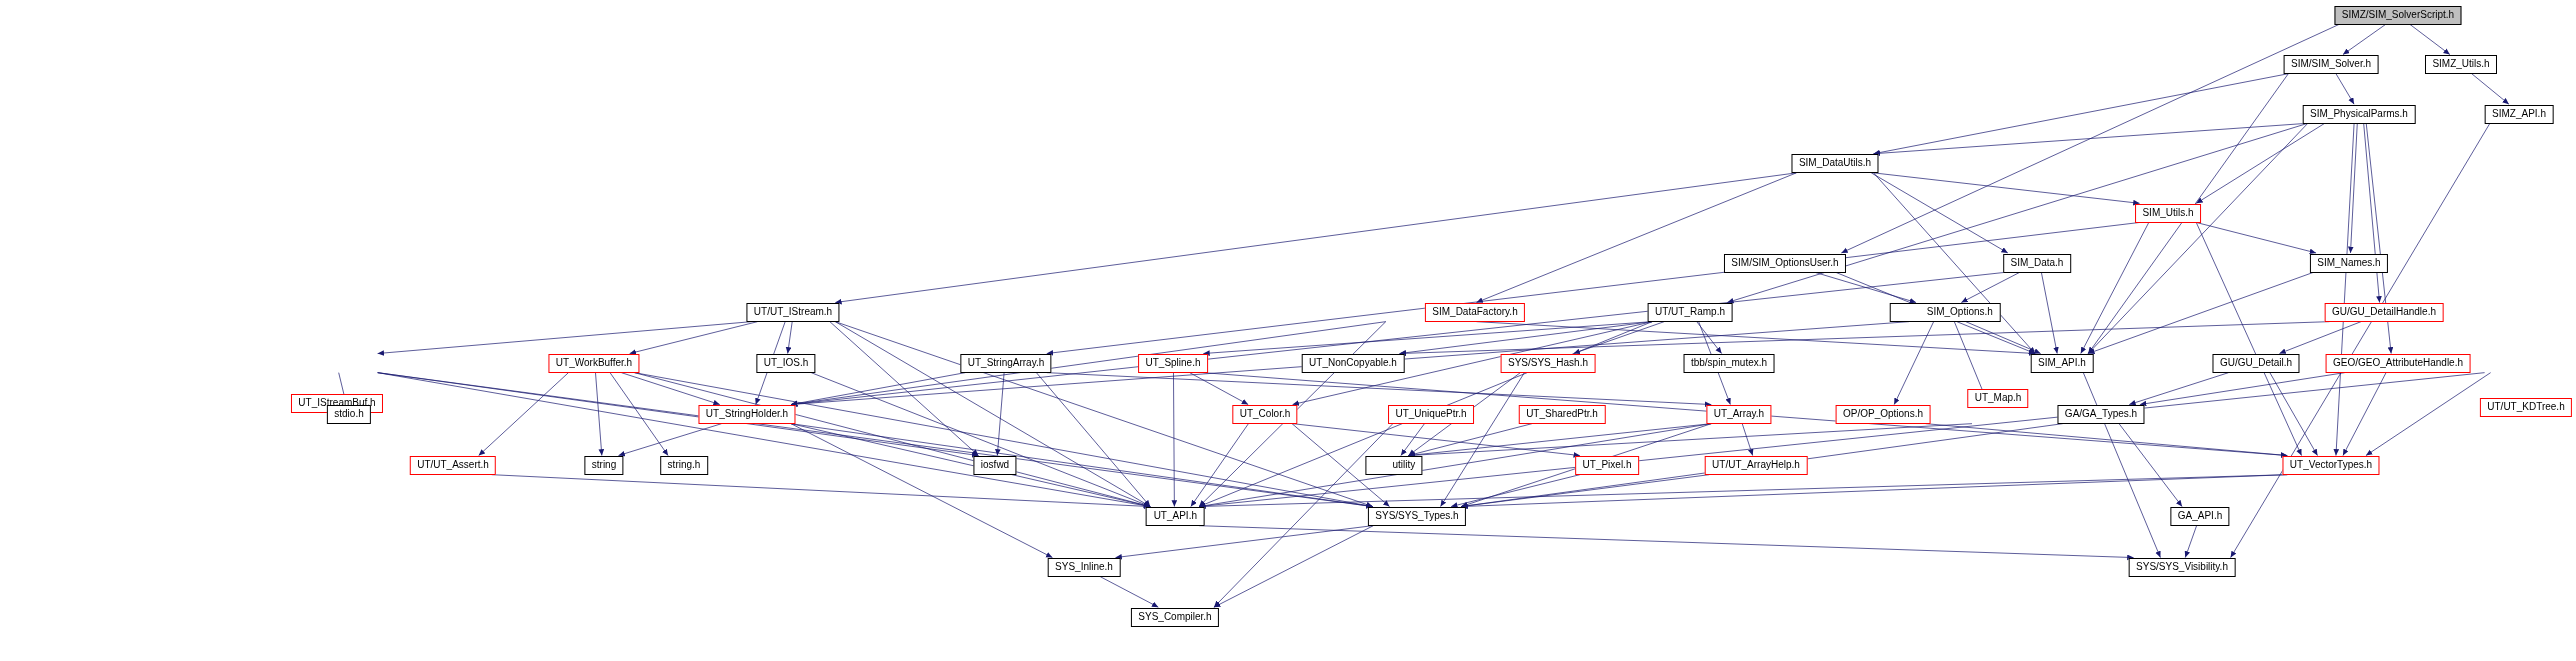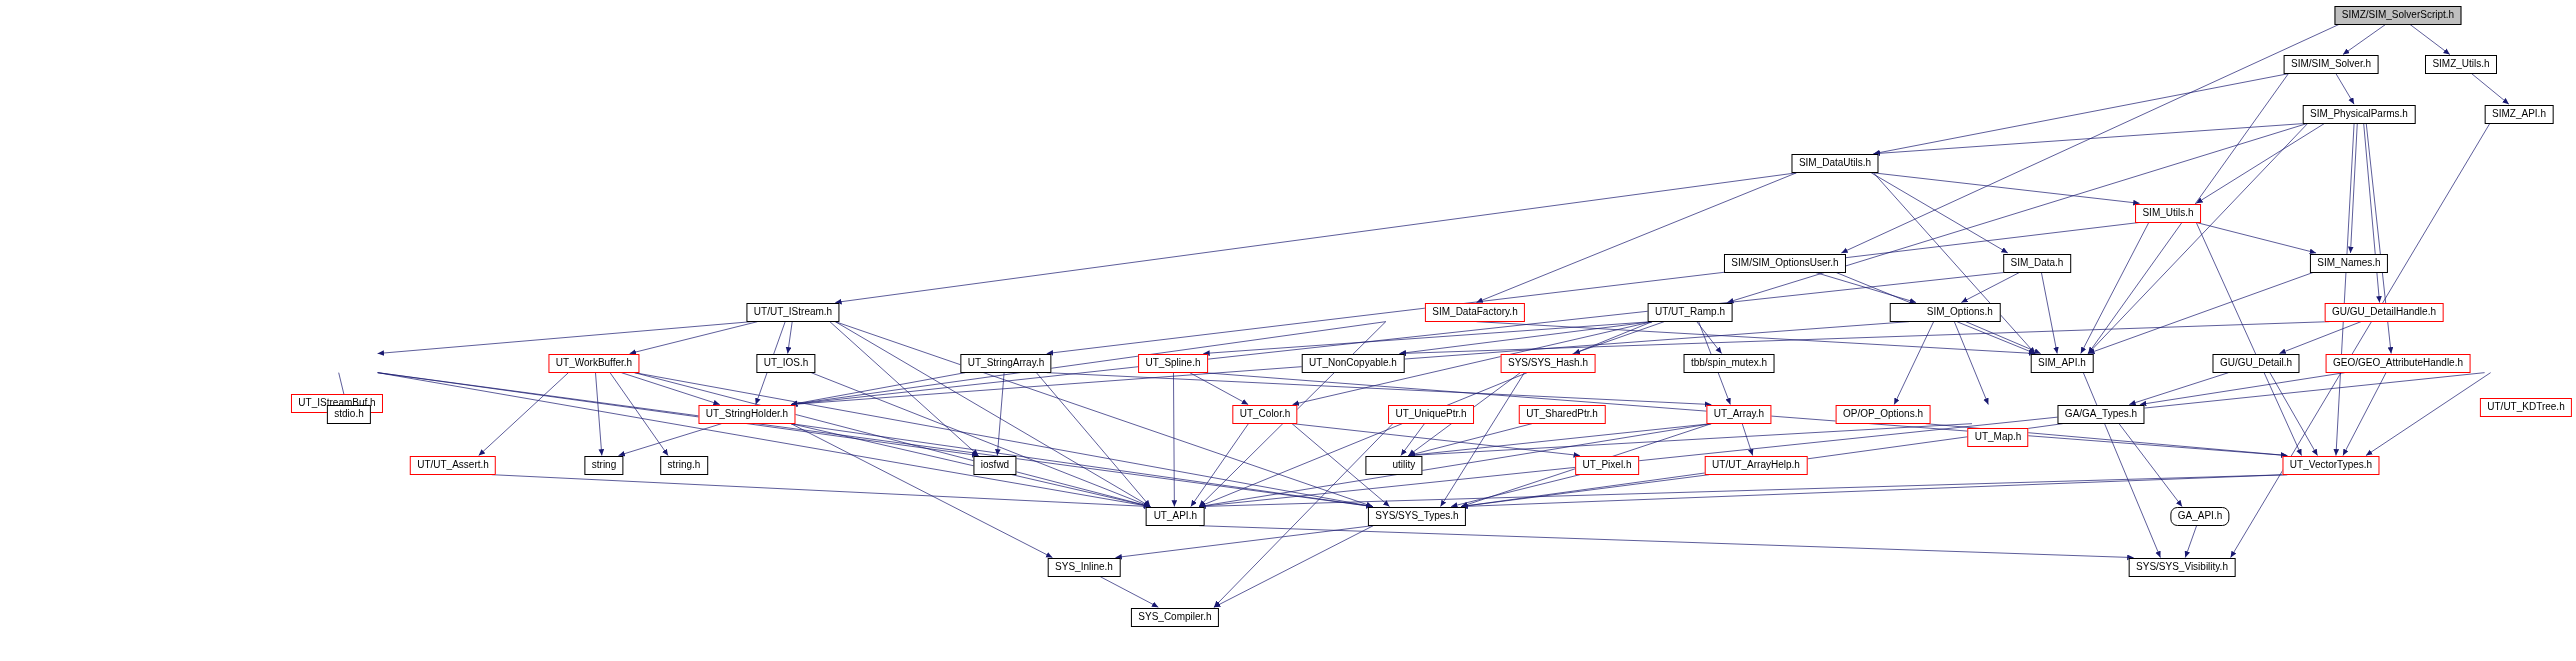--- a/index.html
+++ b/index.html
@@ -194,30 +194,30 @@
     <div class="node" style="left: 2256px; top: 354px;">GU/GU_Detail.h</div>
     <div class="node truncated" style="left: 2398px; top: 354px;">GEO/GEO_AttributeHandle.h</div>
     <div class="node truncated" style="left: 2526px; top: 354px; margin-top: 44px;">UT/UT_KDTree.h</div>
     <div class="node" style="left: 349px; top: 405px;">stdio.h</div>
     <div class="node truncated" style="left: 747px; top: 405px;">UT_StringHolder.h</div>
     <div class="node truncated" style="left: 1265px; top: 405px;">UT_Color.h</div>
     <div class="node truncated" style="left: 1431px; top: 405px;">UT_UniquePtr.h</div>
     <div class="node truncated" style="left: 1562px; top: 405px;">UT_SharedPtr.h</div>
     <div class="node truncated" style="left: 1739px; top: 405px;">UT_Array.h</div>
     <div class="node truncated" style="left: 1883px; top: 405px;">OP/OP_Options.h</div>
-    <div class="node truncated" style="left: 1998px; top: 428px;">UT_Map.h</div>
+    <div class="node truncated" style="left: 1998px; top: 389px;">UT_Map.h</div>
     <div class="node" style="left: 2101px; top: 405px;">GA/GA_Types.h</div>
     <div class="node truncated" style="left: 453px; top: 456px;">UT/UT_Assert.h</div>
     <div class="node" style="left: 604px; top: 456px;">string</div>
     <div class="node" style="left: 684px; top: 456px;">string.h</div>
     <div class="node" style="left: 995px; top: 456px;">iosfwd</div>
     <div class="node" style="left: 1394px; top: 456px; padding-left: 26px;">utility</div>
     <div class="node truncated" style="left: 1607px; top: 456px;">UT_Pixel.h</div>
     <div class="node truncated" style="left: 1756px; top: 456px;">UT/UT_ArrayHelp.h</div>
     <div class="node truncated" style="left: 2331px; top: 456px;">UT_VectorTypes.h</div>
     <div class="node" style="left: 1175px; top: 507px; padding-left: 7px;">UT_API.h</div>
     <div class="node" style="left: 1417px; top: 507px;">SYS/SYS_Types.h</div>
-    <div class="node" style="left: 2200px; top: 507px; border-radius: 7px;">GA_API.h</div>
+    <div class="node" style="left: 2200px; top: 507px;">GA_API.h</div>
     <div class="node" style="left: 1084px; top: 558px;">SYS_Inline.h</div>
     <div class="node" style="left: 2182px; top: 558px;">SYS/SYS_Visibility.h</div>
     <div class="node" style="left: 1175px; top: 608px;">SYS_Compiler.h</div>
   </div>
 
 
 </body></html>

